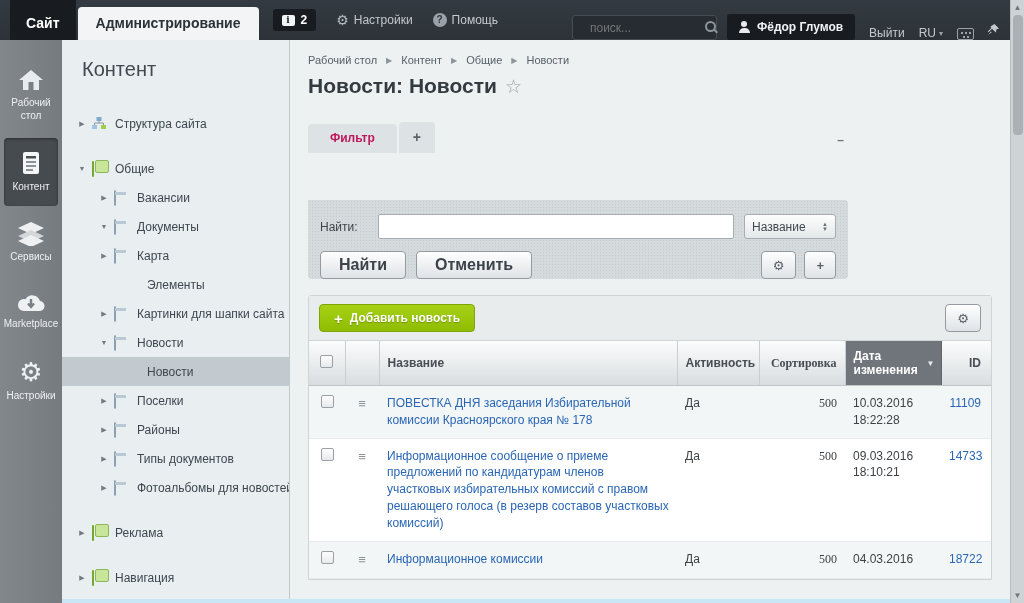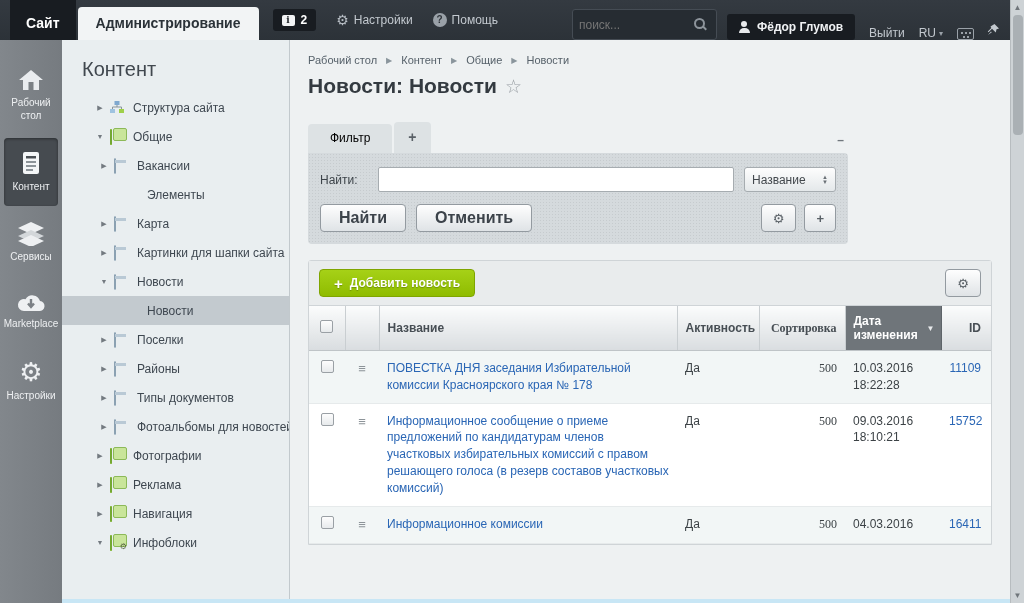--- a/index.html
+++ b/index.html
@@ -19,21 +19,21 @@
   .notif-badge { background:#181c21; border-radius:3px; padding:4px 9px; display:flex; align-items:center; gap:6px;
                  color:#fff; font-weight:bold; cursor:pointer; }
   .msg-ic { width:13px; height:11px; background:#f2f4f5; border-radius:2px; color:#181c21; font-weight:bold;
             font-size:9px; line-height:11px; text-align:center; font-family:"DejaVu Serif",serif; }
   .tb-link { color:#c3c9cf; display:flex; align-items:center; gap:5px; cursor:pointer; margin-left:14px; }
   .gear-glyph { font-family:"DejaVu Sans",sans-serif; }
   .tb-gear { color:#b7bdc4; font-size:14px; }
   .q-ic { width:14px; height:14px; border-radius:50%; background:#9aa1a8; color:#2f353b; font-weight:bold;
           font-size:10px; line-height:14px; text-align:center; }
   .tb-search { margin-left:auto; display:flex; align-items:center; background:#262c32; border:1px solid #454c54;
-               border-radius:3px; height:31px; width:145px; padding:0 6px; }
+               border-radius:3px; height:25px; width:145px; padding:0 17px; }
   .tb-search input { background:transparent; border:none; outline:none; color:#aab0b7; font-size:12px; width:115px;
                      font-family:inherit; }
   .mag { position:relative; width:13px; height:13px; cursor:pointer; }
   .mag::before { content:""; position:absolute; width:7px; height:7px; border:2px solid #8d949b; border-radius:50%;
                  left:0; top:0; }
   .mag::after { content:""; position:absolute; width:5px; height:2px; background:#8d949b; transform:rotate(45deg);
                 left:8px; top:9px; }
   .user-btn { background:#181c21; border-radius:3px; height:26px; display:flex; align-items:center; gap:7px;
               padding:0 12px; margin-left:10px; color:#f0f2f4; font-weight:bold; cursor:pointer; }
   .person { position:relative; width:11px; height:12px; }
@@ -60,21 +60,21 @@
   .sb-lbl { color:#eef0f2; font-size:10px; text-align:center; line-height:1.25; }
   .sb-ic svg { display:block; }
 
   
   .tree { width:228px; background:#e9eef0; border-right:1px solid #c2c9cd; overflow:hidden; flex-shrink:0; }
   .tree-title { font-size:20px; color:#41484f; padding:18px 0 12px 20px; }
   .tree-item { display:flex; align-items:center; height:29px; color:#3e4750; cursor:pointer; white-space:nowrap; }
   .tree-item.selected { background:#c3cacf; }
   .t-arrow { width:12px; font-size:7px; color:#737a80; text-align:center; flex-shrink:0; }
   .t-ic { width:15px; height:13px; margin:0 8px 0 4px; flex-shrink:0; position:relative; }
-  .lvl1 { padding-left:32px; } .lvl2 { padding-left:36px; } .lvl3 { padding-left:58px; }
+  .lvl1 { padding-left:14px;margin-top:16px; } .lvl2 { padding-left:36px; } .lvl3 { padding-left:58px; }
   .ic-win { width:13px; height:11px; border:1px solid #8ba1b2; background:#eaf0f5; border-radius:2px; margin-top:1px; }
   .ic-win::before { content:""; position:absolute; left:1px; top:1px; right:3px; height:3px; background:#b9c9d5; }
   .ic-gdoc { width:12px; height:11px; background:#9fd04a; border:1px solid #74a832; border-radius:2px; margin-top:1px; }
   .ic-gdoc::after { content:""; position:absolute; left:3px; top:-2px; width:12px; height:11px;
                     background:#c9e59a; border:1px solid #8cb958; border-radius:2px; z-index:-1; }
   .t-ic.stack { z-index:0; }
   .ic-dot { width:6px; height:6px; border-radius:50%; background:#9aa1a7; margin:3px 0 0 3px; }
   .ic-gear-mini { position:absolute; right:-2px; bottom:-2px; font-size:8px; color:#5d6a45; }
 
   
@@ -86,25 +86,25 @@
   .star { color:#9aa0a5; font-size:19px; font-weight:normal; font-family:"DejaVu Sans",sans-serif; cursor:pointer; }
 
   .warning { margin-top:12px; background:#f7f2d0; border:1px solid #e6dfb4; border-radius:4px;
              padding:10px 14px; color:#5b5b49; line-height:1.55; }
   .warn-red { color:#d9341f; }
   .warning a { color:#3f86c8; cursor:pointer; }
 
   
   .filter-block { margin-top:24px; width:540px; }
   .ftabs { display:flex; align-items:flex-end; position:relative; }
-  .ftab { background:#dde2e4; border-radius:4px 4px 0 0; padding:7px 22px 8px; font-weight:normal; color:#000000; cursor:pointer; }
+  .ftab { background:#dde2e4; border-radius:4px 4px 0 0; padding:7px 22px 8px; font-weight:bold; color:#be185d; cursor:pointer; }
   .ftab.plus { margin-left:2px; padding:7px 14px 8px; color:#5a6167; font-size:14px; font-weight:bold; }
   .fmin { position:absolute; right:4px; bottom:6px; color:#70777d; font-weight:bold; cursor:pointer; }
   .fbody { background:#d5dadd; background-image:radial-gradient(#c6cbce 1px, transparent 1px); background-size:3px 3px;
-           border-radius:0 4px 4px 4px; padding:14px 12px 12px; }
+           border-radius:0 4px 4px 4px; padding:14px 12px 0;margin-top:47px; }
   .frow { display:flex; align-items:center; }
   .frow label { width:58px; color:#3d444a; }
   .ftext { flex:1; height:25px; border:1px solid #a6acb0; border-radius:2px; background:#fff; margin-right:10px;
            outline:none; padding:0 6px; font-family:inherit; font-size:12px; }
   .fselect { width:92px; height:25px; background:linear-gradient(#fdfdfd,#e4e8ea); border:1px solid #a6acb0;
              border-radius:3px; display:flex; align-items:center; justify-content:space-between; padding:0 7px;
              color:#43484d; cursor:pointer; }
   .updown { display:flex; flex-direction:column; line-height:5px; font-size:6px; color:#6a7076; }
   .frow.btns { margin-top:12px; }
   .btn { height:28px; padding:0 18px; background:linear-gradient(#fefefe,#dfe3e6); border:1px solid #939aa0;
@@ -266,32 +266,37 @@
         <div class="tree-item lvl1">
           <span class="t-arrow">▼</span>
           <span class="t-ic stack"><span class="ic-gdoc"></span></span>
           <span>Общие</span>
         </div>
         <div class="tree-item lvl2">
           <span class="t-arrow">▶</span>
           <span class="t-ic"><span class="ic-win"></span></span>
           <span>Вакансии</span>
         </div>
+        <div class="tree-item lvl2">
+          <span class="t-arrow">▼</span>
+          <span class="t-ic"><span class="ic-win"></span></span>
+          <span>Документы</span>
+        </div>
+        <div class="tree-item lvl2">
+          <span class="t-arrow">▶</span>
+          <span class="t-ic"><span class="ic-win"></span></span>
+          <span>Карта</span>
+        </div>
         <div class="tree-item lvl3">
           <span class="t-ic"><span class="ic-dot"></span></span>
           <span>Элементы</span>
         </div>
         <div class="tree-item lvl2">
           <span class="t-arrow">▶</span>
           <span class="t-ic"><span class="ic-win"></span></span>
-          <span>Карта</span>
-        </div>
-        <div class="tree-item lvl2">
-          <span class="t-arrow">▶</span>
-          <span class="t-ic"><span class="ic-win"></span></span>
           <span>Картинки для шапки сайта</span>
         </div>
         <div class="tree-item lvl2">
           <span class="t-arrow">▼</span>
           <span class="t-ic"><span class="ic-win"></span></span>
           <span>Новости</span>
         </div>
         <div class="tree-item lvl3 selected">
           <span class="t-ic"><span class="ic-dot"></span></span>
           <span>Новости</span>
@@ -308,25 +313,20 @@
         </div>
         <div class="tree-item lvl2">
           <span class="t-arrow">▶</span>
           <span class="t-ic"><span class="ic-win"></span></span>
           <span>Типы документов</span>
         </div>
         <div class="tree-item lvl2">
           <span class="t-arrow">▶</span>
           <span class="t-ic"><span class="ic-win"></span></span>
           <span>Фотоальбомы для новостей</span>
-        </div>
-        <div class="tree-item lvl1">
-          <span class="t-arrow">▶</span>
-          <span class="t-ic stack"><span class="ic-gdoc"></span></span>
-          <span>Фотографии</span>
         </div>
         <div class="tree-item lvl1">
           <span class="t-arrow">▶</span>
           <span class="t-ic stack"><span class="ic-gdoc"></span></span>
           <span>Реклама</span>
         </div>
         <div class="tree-item lvl1">
           <span class="t-arrow">▶</span>
           <span class="t-ic stack"><span class="ic-gdoc"></span></span>
           <span>Навигация</span>
@@ -422,32 +422,32 @@
               <tr>
                 <td class="c-check"><input type="checkbox" style=""></td>
                 <td class="c-drag"><span class="drag">≡</span></td>
                 <td class="c-name"><a class="rowlink">Информационное сообщение о приеме предложений по кандидатурам членов участковых избирательных комиссий с правом решающего голоса (в резерв составов участковых комиссий)</a></td>
                 <td class="c-act">Да</td>
                 <td class="c-sort">500</td>
                 <td class="c-date">
                     <div>09.03.2016</div>
                     <div>18:10:21</div>
                   </td>
-                <td class="c-id"><a class="rowlink">15752</a></td>
+                <td class="c-id"><a class="rowlink">14733</a></td>
               </tr>
               <tr class="odd">
                 <td class="c-check"><input type="checkbox" style=""></td>
                 <td class="c-drag"><span class="drag">≡</span></td>
                 <td class="c-name"><a class="rowlink">Информационное комиссии</a></td>
                 <td class="c-act">Да</td>
                 <td class="c-sort">500</td>
                 <td class="c-date">
                     <div>04.03.2016</div>
                   </td>
-                <td class="c-id"><a class="rowlink">16411</a></td>
+                <td class="c-id"><a class="rowlink">18722</a></td>
               </tr>
 
             </tbody>
           </table>
         </div>
       </main>
     </div>
 
     <div class="bottom-strip"></div>
   </div>

